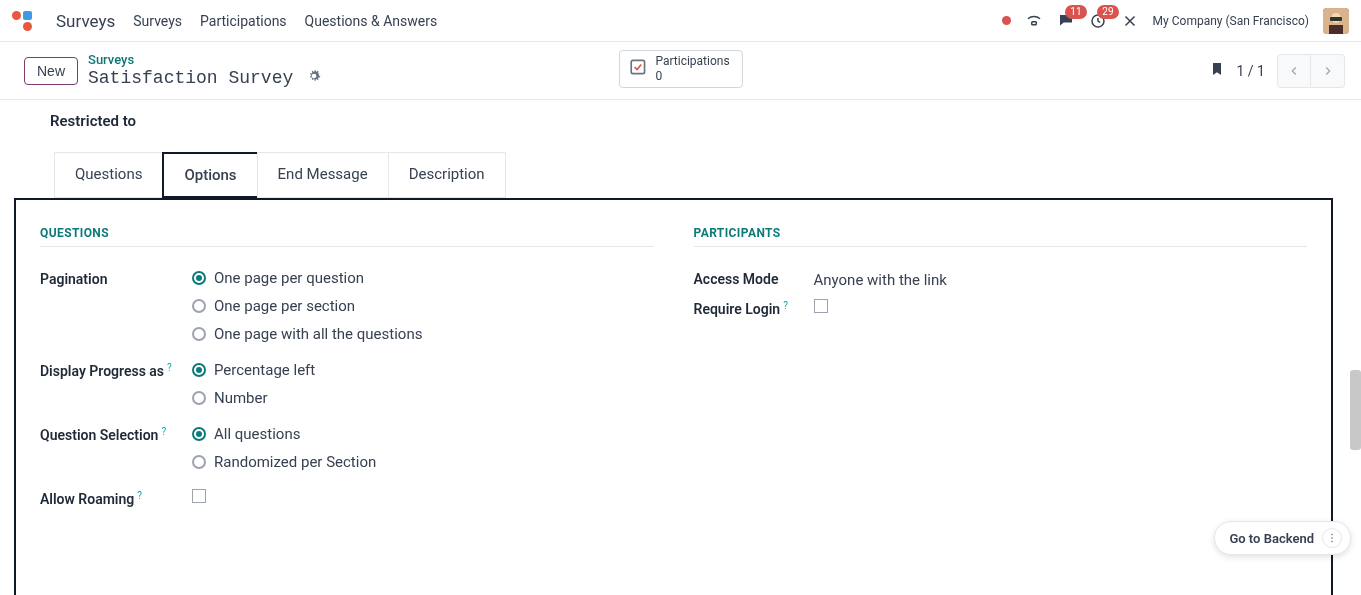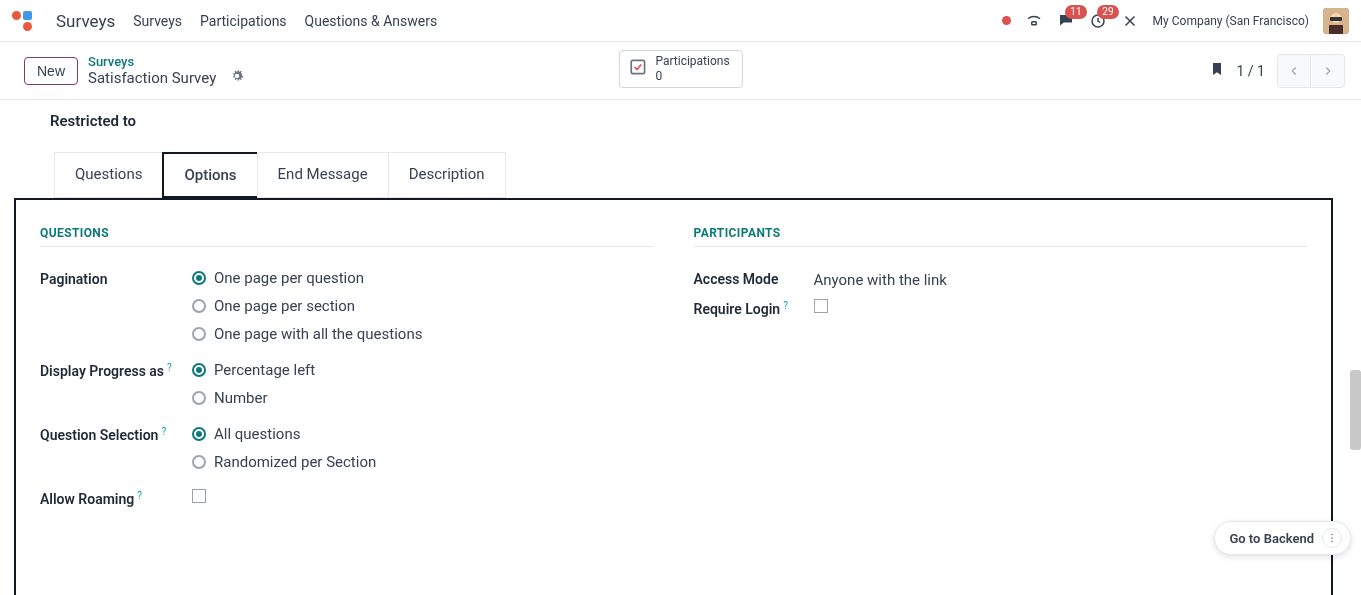--- a/index.html
+++ b/index.html
@@ -23,21 +23,21 @@
   .company { color:#374151; font-size:12px; }
   .avatar { width:26px; height:26px; border-radius:4px; background:#6b7280; display:inline-flex; align-items:center; justify-content:center; overflow:hidden; }
   .avatar svg { width:26px; height:26px; }
 
   
   .ctrlbar { display:flex; align-items:center; justify-content:space-between; padding:10px 16px 10px 24px; border-bottom:1px solid #e5e7eb; min-height:58px; }
   .ctrl-left { display:flex; align-items:center; gap:10px; }
   .btn-new { border:1px solid #7f3b6b; color:#374151; background:#fff; padding:5px 12px; border-radius:4px; font-size:14px; cursor:pointer; }
   .crumbs { display:flex; flex-direction:column; line-height:1.2; }
   .crumb1 { color:#0d7676; font-size:13px; font-weight:500; }
-  .crumb2 { color:#374151; font-size:15px; display:flex; align-items:center; gap:14px; }
+  .crumb2 { color:#374151; font-size:18px; display:flex; align-items:center; gap:14px;font-family:Liberation Mono, monospace; }
   .gear { color:#6b7280; }
   .statbox { border:1px solid #d1d5db; border-radius:4px; padding:4px 12px 4px 8px; display:flex; align-items:center; gap:8px; cursor:pointer; }
   .statbox .icon-svg { width:20px; height:20px; color:#6b7280; }
   .statlbl { font-size:12px; color:#374151; line-height:1.15; }
   .statval { font-size:12px; color:#374151; }
   .ctrl-center { position:absolute; left:50%; transform:translateX(-50%); top:50px; }
   .ctrl-right { display:flex; align-items:center; gap:12px; }
   .bookmark { color:#374151; }
   .pager-txt { color:#374151; font-size:14px; }
   .pager-btns { display:flex; }

